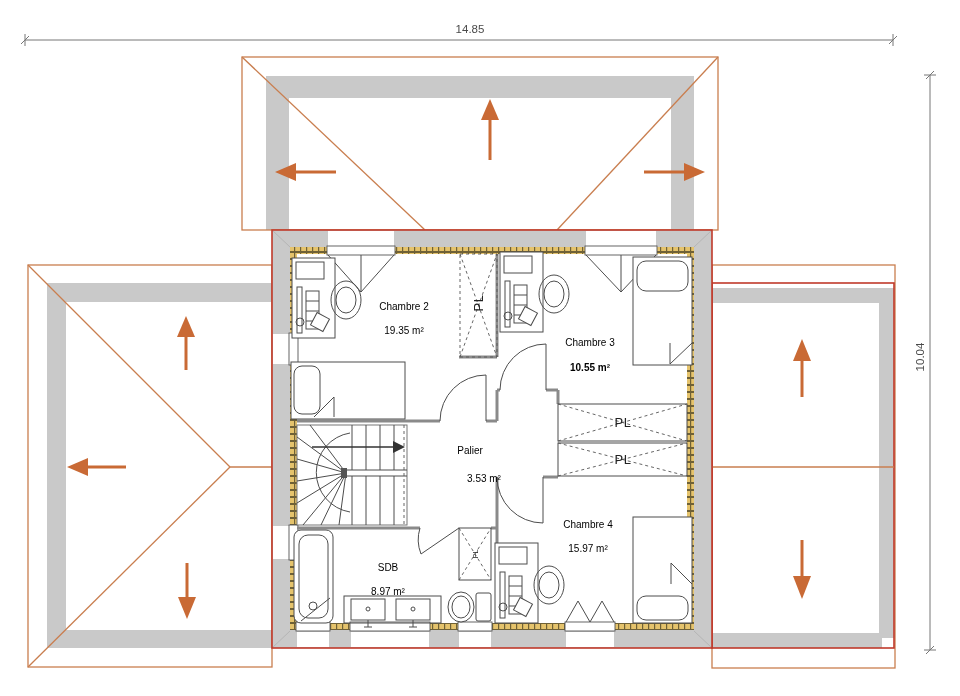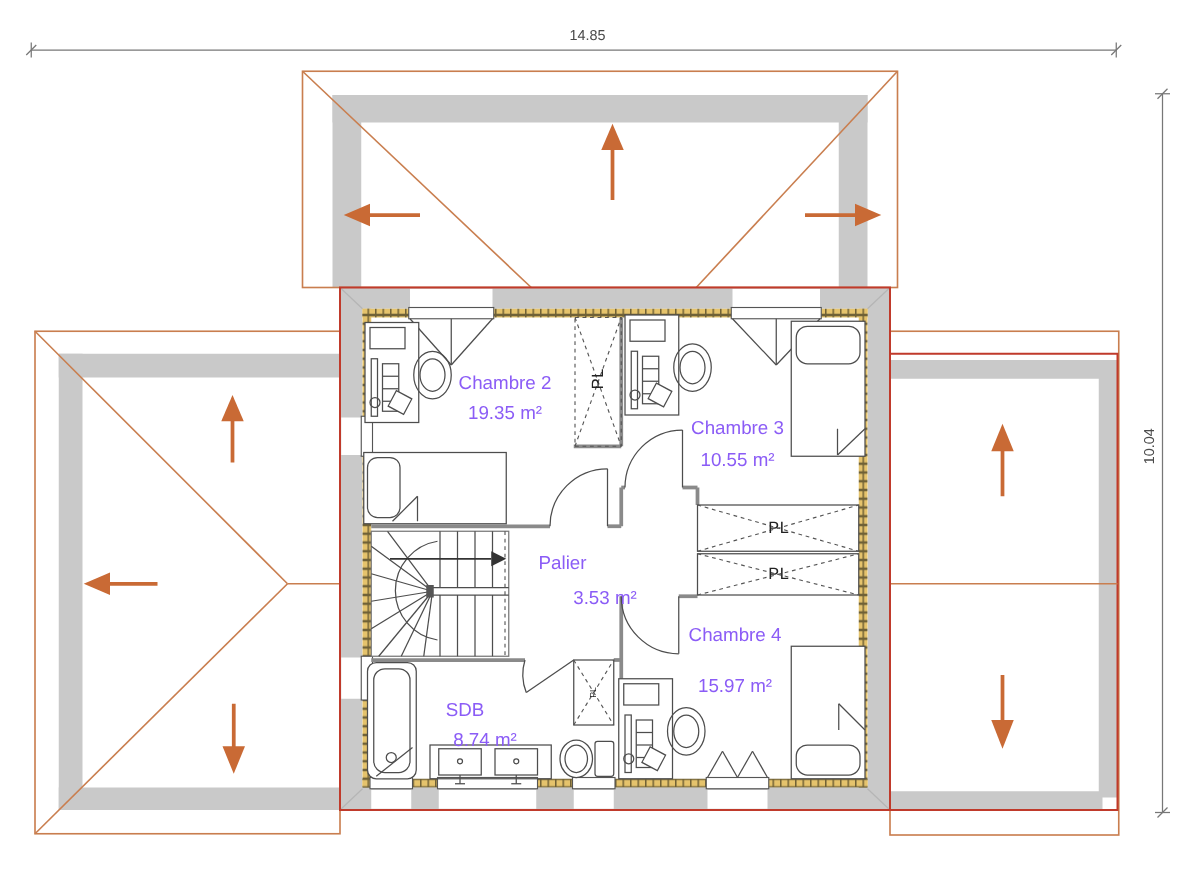--- a/index.html
+++ b/index.html
@@ -18,22 +18,22 @@
   .ar{stroke:var(--arrow);stroke-width:3;fill:none;}
   .ah{fill:var(--arrow);stroke:none;}
   .iw{stroke:var(--interior_wall);stroke-width:3;fill:none;}
   .sw{stroke:#777;stroke-width:1;fill:#fff;}
   .fu{stroke:var(--furniture);stroke-width:1;fill:#fff;}
   .fuo{stroke:var(--furniture);stroke-width:1;fill:none;}
   .dsh{stroke:#555;stroke-width:0.9;fill:none;stroke-dasharray:3 3;}
   .win{stroke:#555;stroke-width:0.9;fill:#fff;}
   .gap{fill:#fff;stroke:none;}
   .mit{stroke:#b5b5b5;stroke-width:1;fill:none;}
-  .lbl{position:absolute;transform:translate(-50%,-50%);font-size:15px;line-height:1;
-       color:#8b5cf6;white-space:nowrap;}
+  .lbl{position:absolute;transform:translate(-50%,-50%);font-size:10px;line-height:1;
+       color:#000000;white-space:nowrap;}
   .lbl.dimlbl{font-size:11.5px;color:#4a4a4a;}
   .lbl.rot{transform:translate(-50%,-50%) rotate(-90deg);}
   .lbl.pl{font-size:13px;letter-spacing:.5px;color:#222;}
   .lbl.plsmall{font-size:7px;transform:translate(-50%,-50%) rotate(-90deg);color:#222;}
 </style>
 </head>
 <body>
 
 <div id="plan">
 <svg width="960" height="696" viewBox="0 0 960 696">
@@ -332,28 +332,28 @@
   </g>
 </svg>
 
   <div class="lbl dimlbl" style="left:470px;top:30px;">14.85</div>
   <div class="lbl dimlbl rot" style="left:921px;top:357px;">10.04</div>
 
   <div class="lbl" style="left:404px;top:307px;">Chambre 2</div>
   <div class="lbl" style="left:404px;top:331px;">19.35 m²</div>
 
   <div class="lbl" style="left:590px;top:343px;">Chambre 3</div>
-  <div class="lbl" style="left:590px;top:368px;">10.55 m²</div>
-
-  <div class="lbl" style="left:588px;top:508px;">Chambre 4</div>
+  <div class="lbl" style="left:590px;top:368px;font-weight:bold;">10.55 m²</div>
+
+  <div class="lbl" style="left:588px;top:525px;">Chambre 4</div>
   <div class="lbl" style="left:588px;top:549px;">15.97 m²</div>
 
-  <div class="lbl" style="left:450px;top:451px;">Palier</div>
+  <div class="lbl" style="left:470px;top:451px;">Palier</div>
   <div class="lbl" style="left:484px;top:479px;">3.53 m²</div>
 
-  <div class="lbl" style="left:372px;top:568px;">SDB</div>
-  <div class="lbl" style="left:388px;top:592px;">8.74 m²</div>
+  <div class="lbl" style="left:388px;top:568px;">SDB</div>
+  <div class="lbl" style="left:388px;top:592px;">8.97 m²</div>
 
   <div class="lbl pl rot" style="left:478px;top:303px;">PL</div>
   <div class="lbl pl" style="left:623px;top:422px;">PL</div>
   <div class="lbl pl" style="left:623px;top:459px;">PL</div>
   <div class="lbl plsmall" style="left:475px;top:554px;">PL</div>
 </div>
 
 </body></html>

